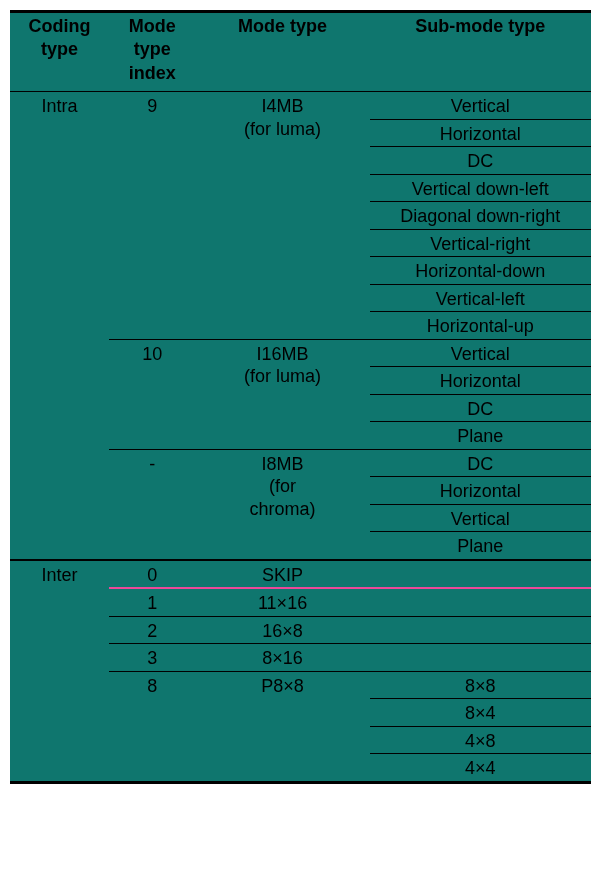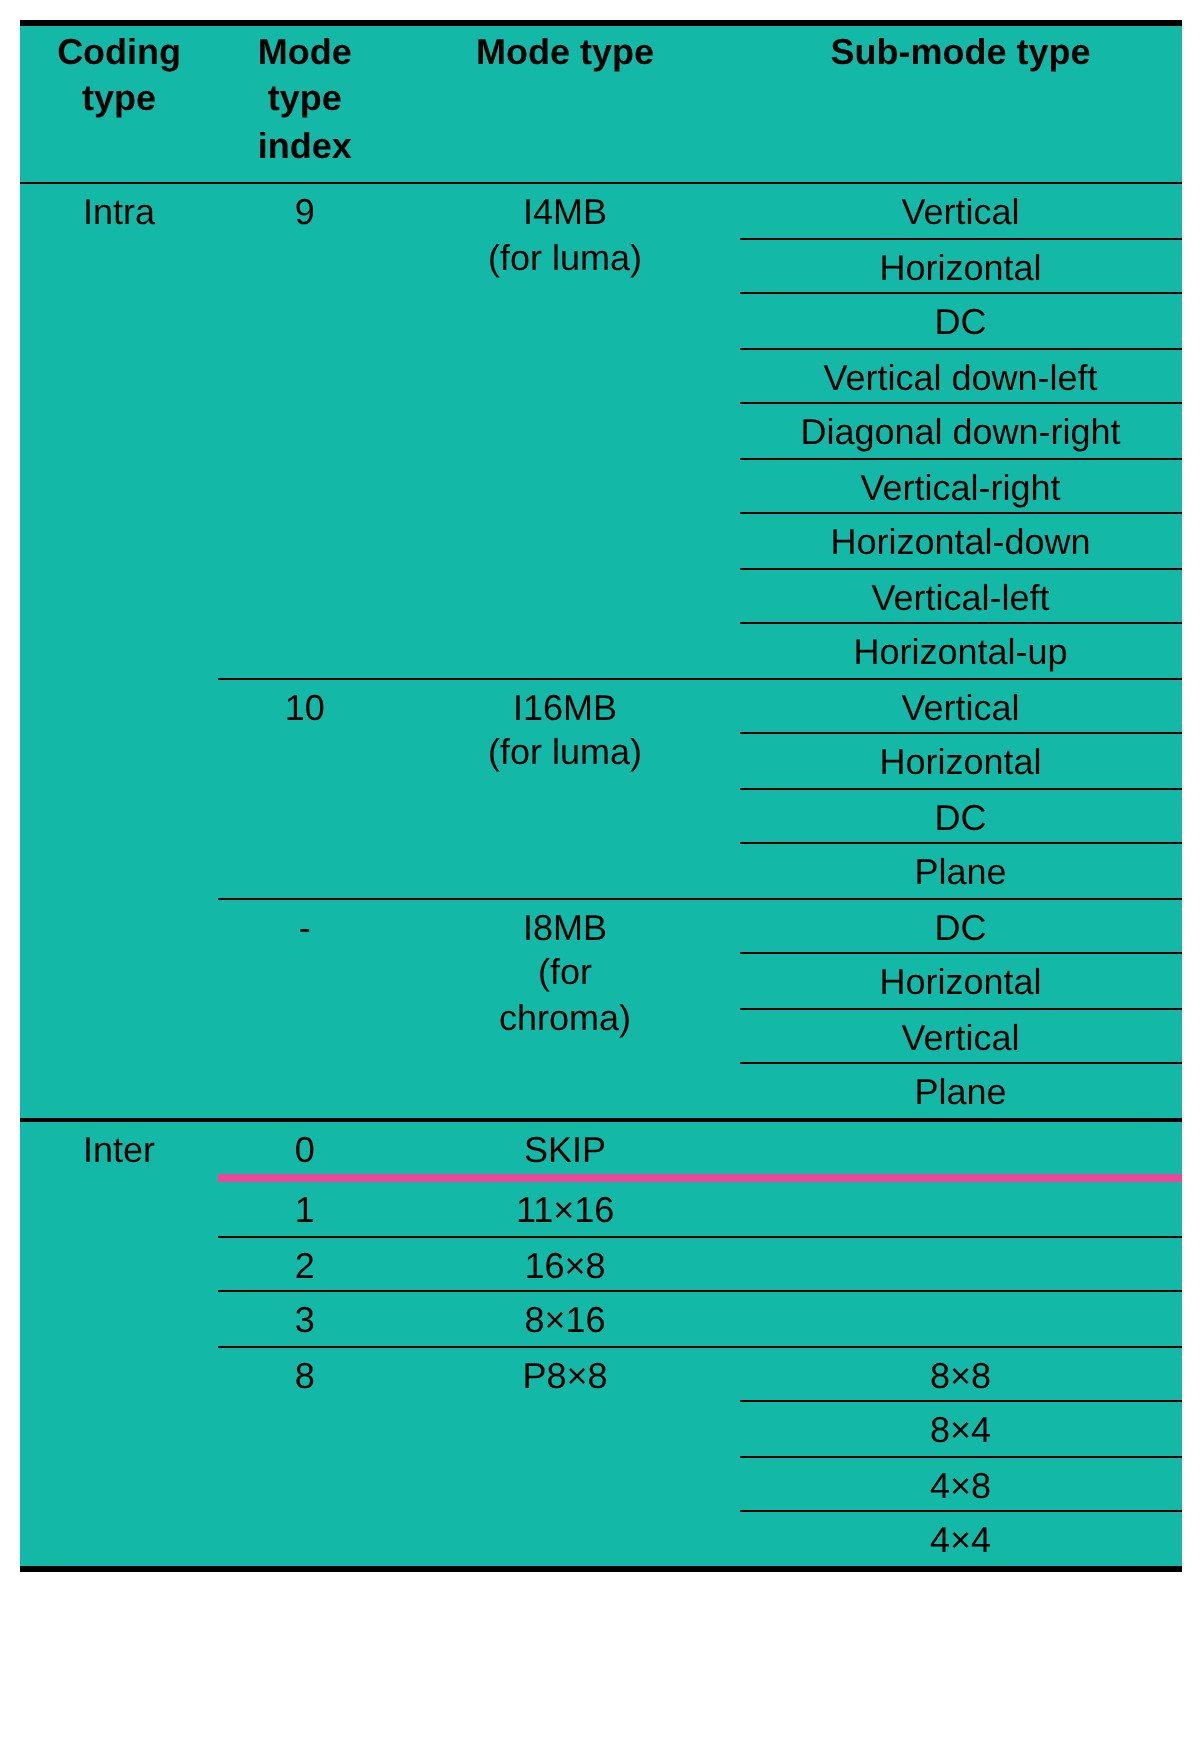--- a/index.html
+++ b/index.html
@@ -11,35 +11,35 @@
     }
     table {
       border-collapse: collapse;
       width: 100%;
       font-size: 18px;
     }
     th, td {
       text-align: center;
       padding: 2px 4px;
       vertical-align: top;
-      background: #14b8a6;
+      background: #0f766e;
     }
     th {
       font-weight: bold;
       line-height: 1.3;
       padding-bottom: 6px;
     }
     td {
       line-height: 1.25;
       padding-top: 3px;
       padding-bottom: 1px;
     }
     .thick-top { border-top: 3px solid #000; }
     .thin-bottom { border-bottom: 1.5px solid #000; }
-    .mid-bottom { border-bottom: 4px solid #ec4899; margin-top: 44px; }
+    .mid-bottom { border-bottom: 2px solid #ec4899; margin-top: 44px; }
     .thick-bottom { border-bottom: 3px solid #000; }
     .col1 { width: 94px; }
     .col2 { width: 82px; }
     .col3 { width: 165px; }
     .col4 { width: 210px; }
   </style>
 </head>
 <body>
 
 <table>

